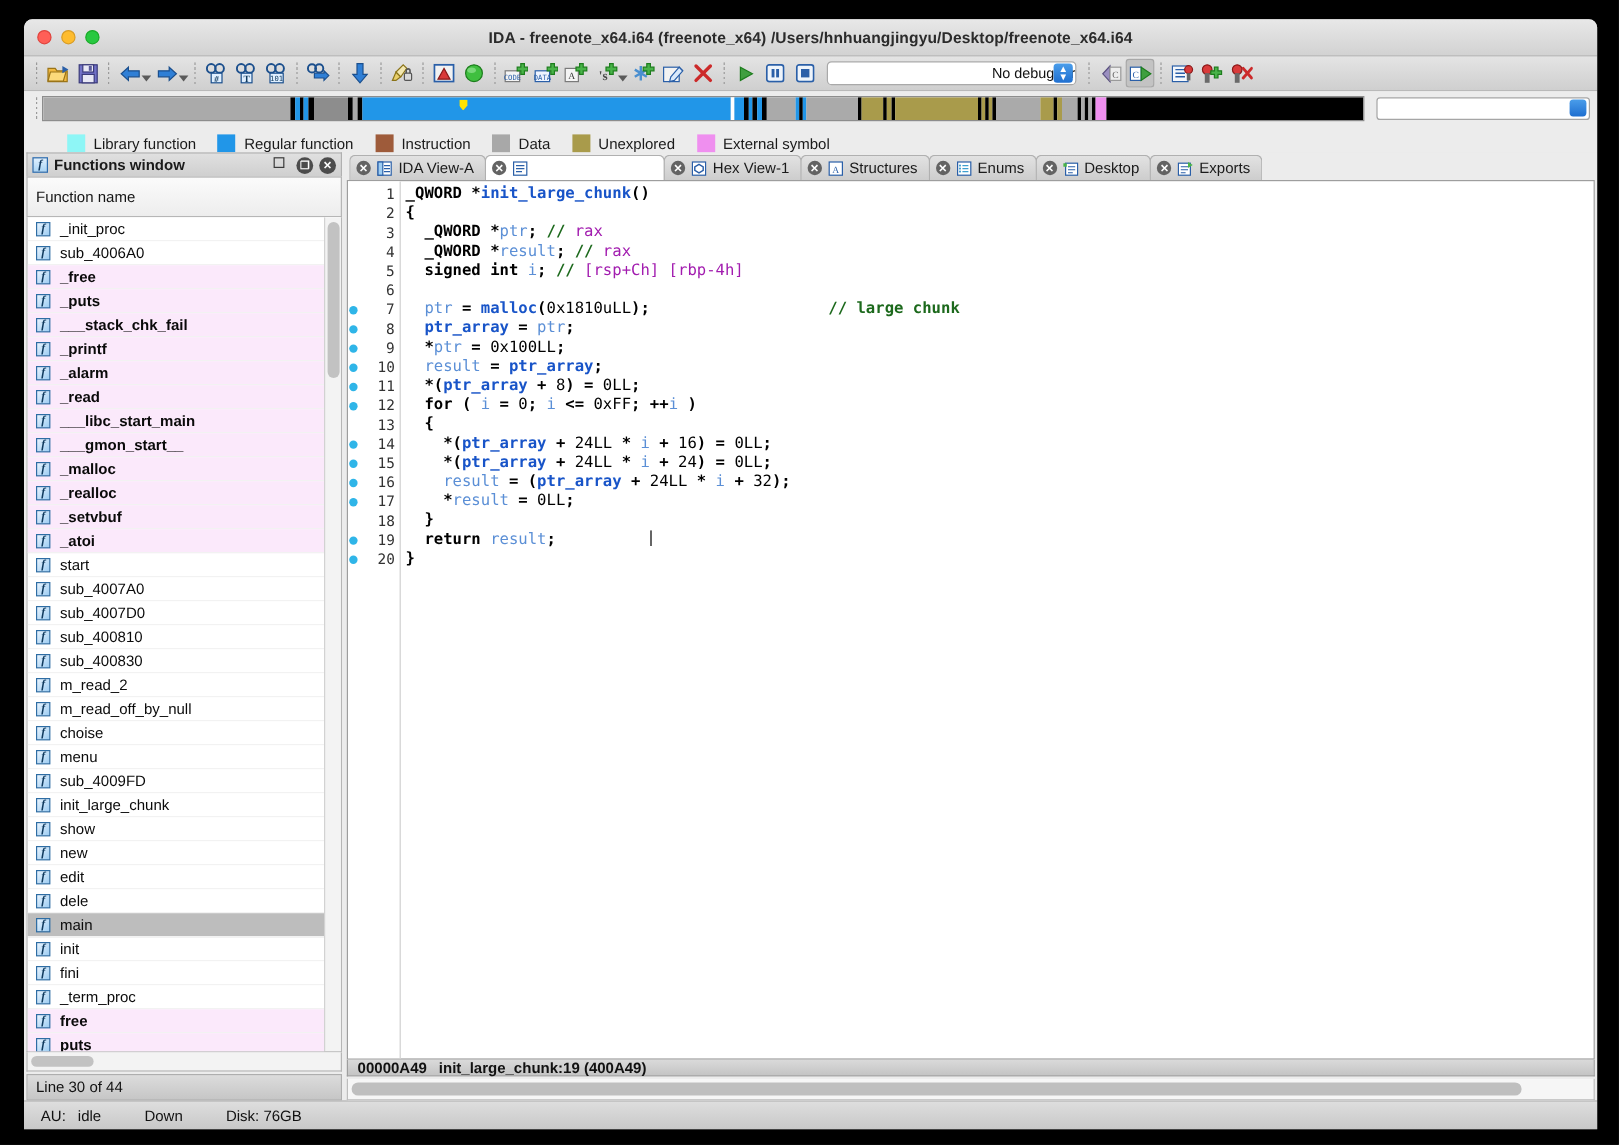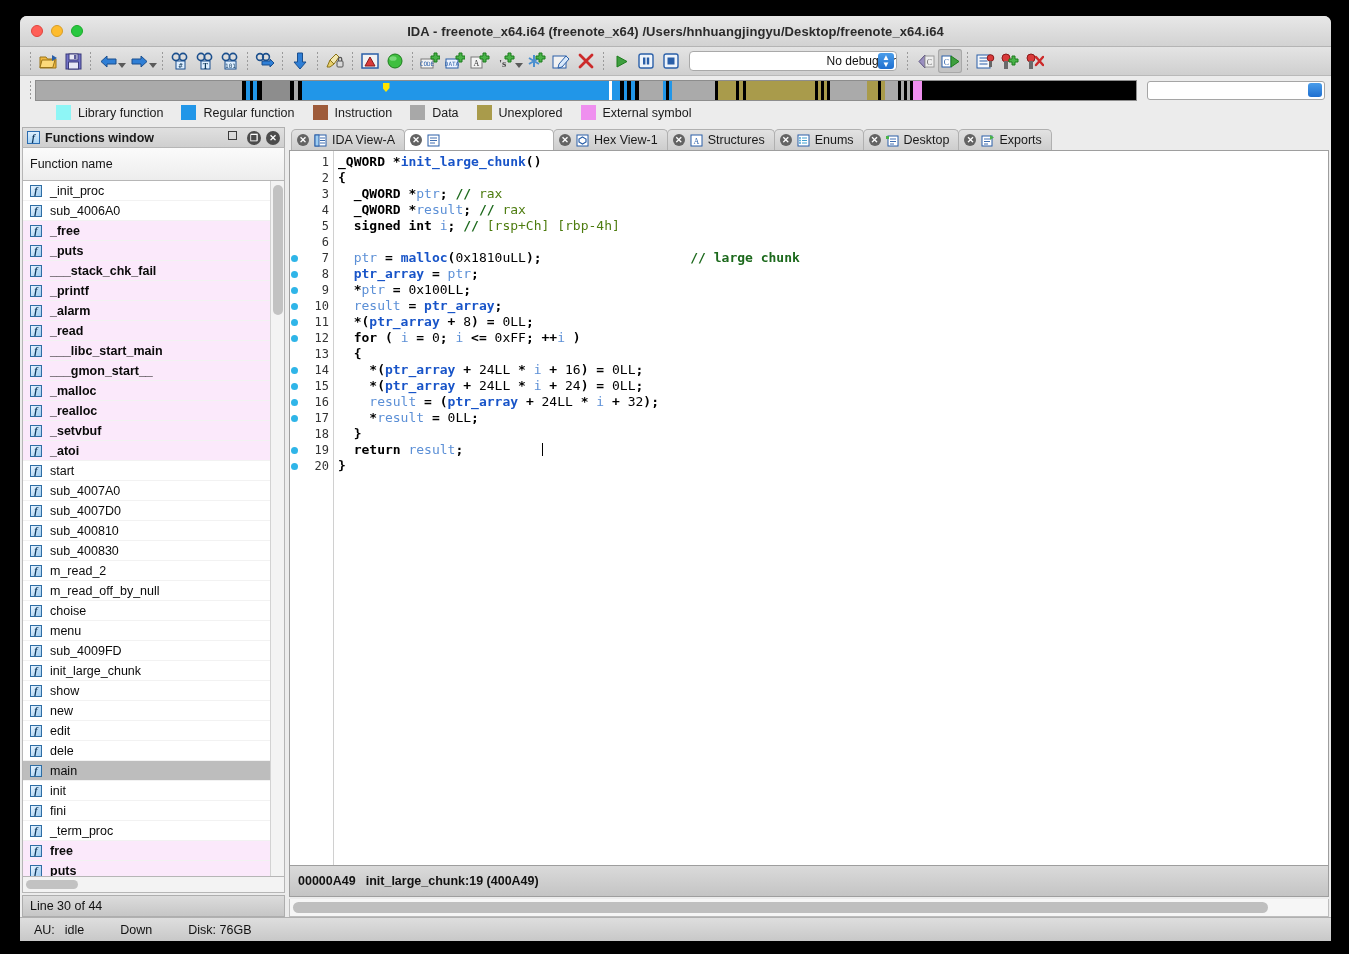--- a/index.html
+++ b/index.html
@@ -110,21 +110,21 @@
     margin-left: 10px; position: relative;
   }
   .navsearch .stepper {
     position: absolute; right: 2px; top: 1px;
     width: 14px; height: 14px; border-radius: 3px;
     background: linear-gradient(#4a9dea, #1f6fd0);
   }
 
   
   .legend {
-    height: 22px; display: flex; align-items: flex-start;
+    height: 22px; display: flex; align-items: flex-end;
     padding-left: 36px; gap: 6px; flex: none;
     background: #ececec;
   }
   .legend .item { display: flex; align-items: center; gap: 7px; margin-right: 12px; }
   .legend .sw { width: 15px; height: 15px; }
   .legend .lbl { font-size: 12.5px; color: #1a1a1a; }
 
   
   .body {
     flex: 1; display: flex; min-height: 0;
@@ -269,28 +269,28 @@
     font-family: "DejaVu Sans Mono", monospace;
     font-size: 13px; line-height: 16px;
     white-space: pre; overflow: hidden;
   }
   .codelines .ln { height: 16px; }
   .kw   { color: #000; font-weight: bold; }
   .var  { color: #5b8fd6; }
   .varb { color: #1854c8; font-weight: bold; }
   .num  { color: #000; font-weight: normal; text-align: center; }
   .cmt  { color: #1c691c; font-weight: bold; }
-  .cmtl { color: #4d7c0f; }
+  .cmtl { color: #a21caf; }
   .pun  { color: #000; font-weight: bold; }
   .caret {
     display: inline-block; width: 1px; height: 13px;
     background: #000; vertical-align: -2px;
   }
   .code-status {
-    height: 31px; background: linear-gradient(#dadada, #c4c4c4);
+    height: 14px; background: linear-gradient(#dadada, #c4c4c4);
     border: 1px solid #9e9e9e; border-top: none;
     display: flex; align-items: center; padding-left: 8px;
     font-size: 12.5px; color: #111; font-weight: bold;
   }
   .code-hscroll {
     height: 18px; background: #f6f6f6;
     border: 1px solid #bdbdbd; border-top: none;
     position: relative; margin-top: 2px;
   }
   .code-hthumb {

